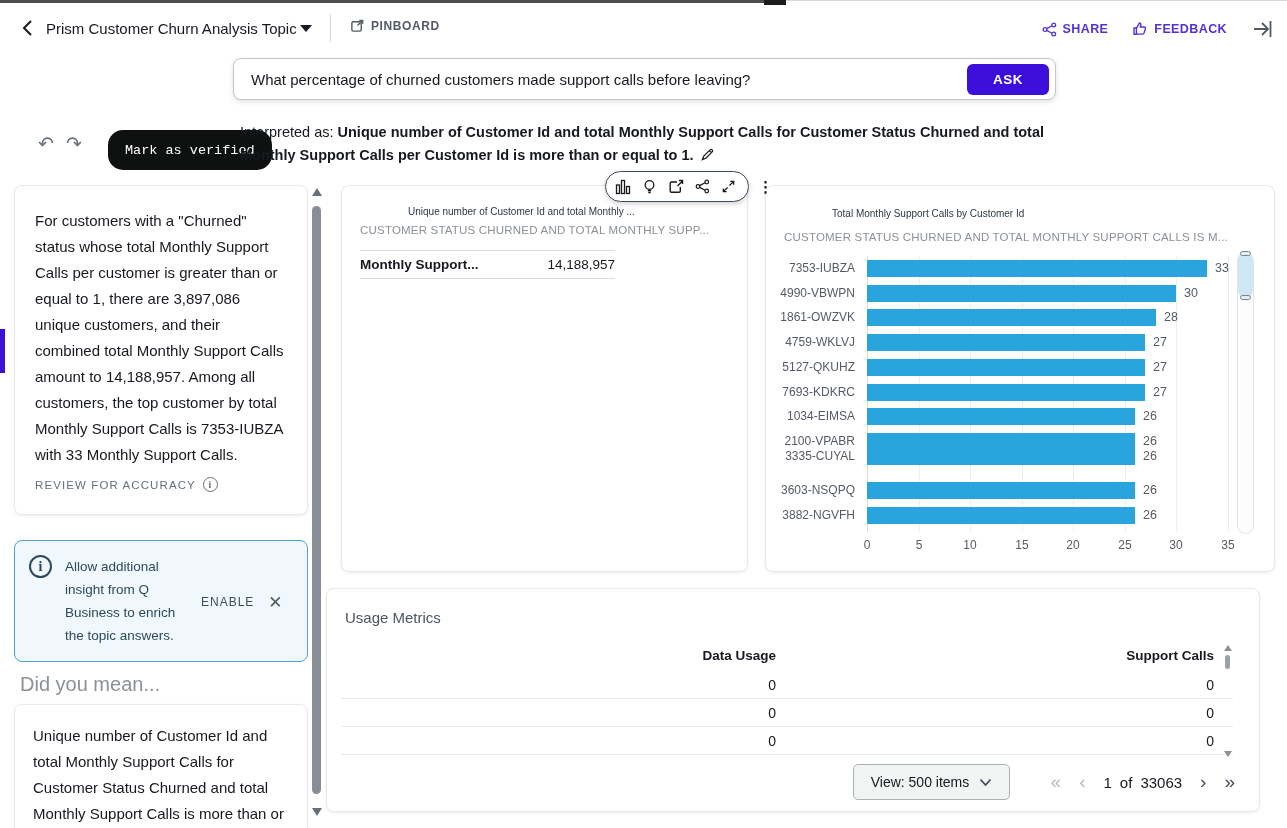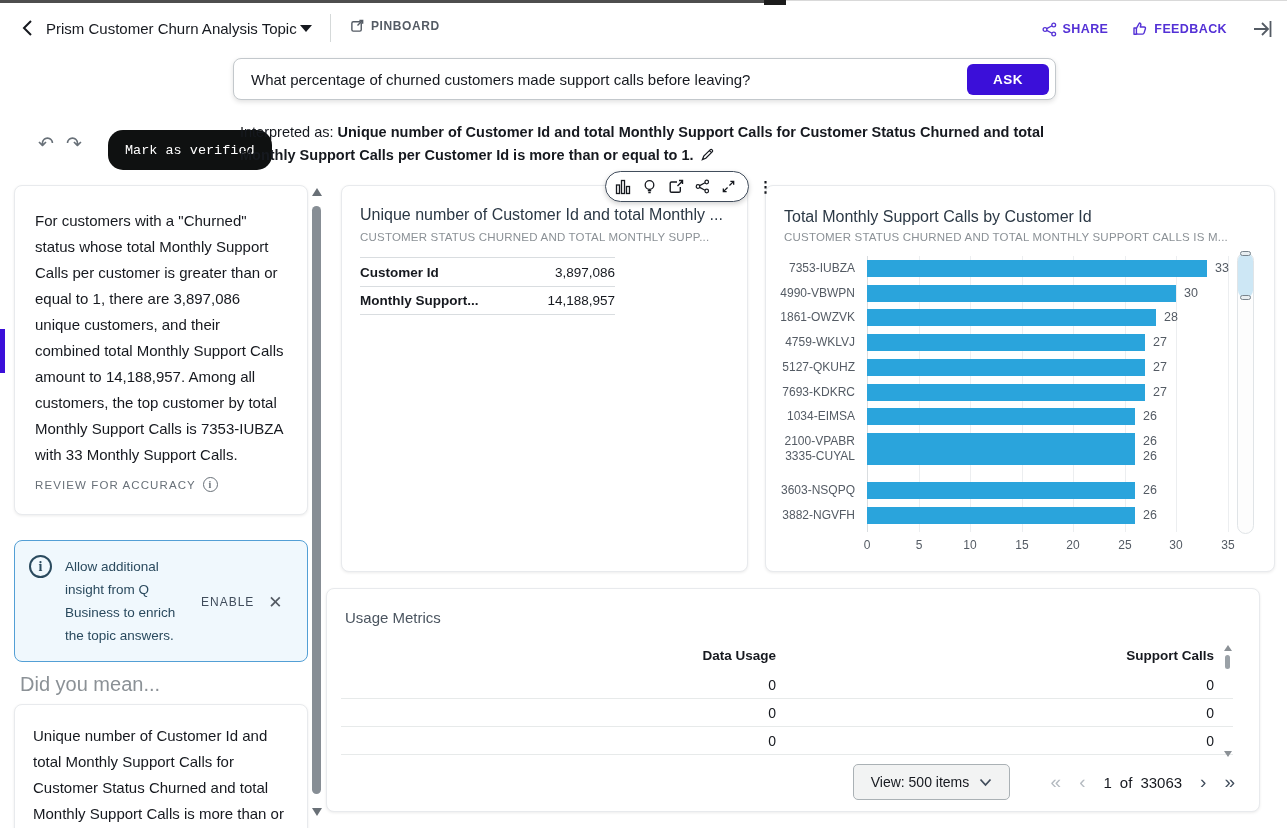--- a/index.html
+++ b/index.html
@@ -61,21 +61,21 @@
   .sb-thumb { position:absolute; top:18px; left:2px; width:9px; height:588px; background:#878e95; border-radius:5px; cursor:pointer; }
 
   
   .viz-toolbar { position:absolute; left:605px; top:171px; width:144px; height:31px; background:#fff; border:1.5px solid #414d5c; border-radius:16px; box-shadow:0 2px 5px rgba(0,0,0,.18); display:flex; align-items:center; padding:0 9px; gap:11px; z-index:5; }
   .viz-toolbar .tb-icon { width:17px; height:17px; cursor:pointer; display:flex; align-items:center; justify-content:center; }
   .tb-divider { width:1px; height:18px; background:#c3c8cc; }
   .kebab { font-size:15px; font-weight:700; color:#16191f; cursor:pointer; line-height:17px; }
 
   
   .kpi-card { left:341px; top:185px; width:407px; height:387px; padding:20px 18px; }
-  .card-title { font-size:16px; color:#2b3845; }
+  .card-title { font-size:10px; color:#2b3845;margin-left:48px; }
   .card-subtitle { margin-top:7px; font-size:11.5px; letter-spacing:.2px; color:#8b9196; }
   .kpi-table { margin-top:14px; width:255px; }
   .kpi-row { display:flex; height:29px; align-items:center; border-top:1px solid #d9dde0; }
   .kpi-row:last-child { border-bottom:1px solid #d9dde0; }
   .kpi-label { font-size:13.5px; font-weight:700; color:#16191f; }
   .kpi-value { margin-left:auto; font-size:13.5px; color:#16191f; }
 
   
   .chart-card { left:765px; top:185px; width:510px; height:387px; padding:0; }
   .chart-card .card-title { position:absolute; left:18px; top:22px; }
@@ -256,24 +256,20 @@
     </span>
     <span class="tb-divider"></span>
     <span class="kebab">⋮</span>
   </div>
 
   <div class="card kpi-card">
     <div class="card-title">Unique number of Customer Id and total Monthly ...</div>
     <div class="card-subtitle">CUSTOMER STATUS CHURNED AND TOTAL MONTHLY SUPP...</div>
     <div class="kpi-table">
         <div class="kpi-row">
-          <span class="kpi-label">Customer Id</span>
-          <span class="kpi-value">3,897,086</span>
-        </div>
-        <div class="kpi-row">
           <span class="kpi-label">Monthly Support...</span>
           <span class="kpi-value">14,188,957</span>
         </div>
       </div>
   </div>
 
   <div class="card chart-card">
     <div class="chart-area">
       <div class="card-title">Total Monthly Support Calls by Customer Id</div>
       <div class="card-subtitle">CUSTOMER STATUS CHURNED AND TOTAL MONTHLY SUPPORT CALLS IS M...</div>

